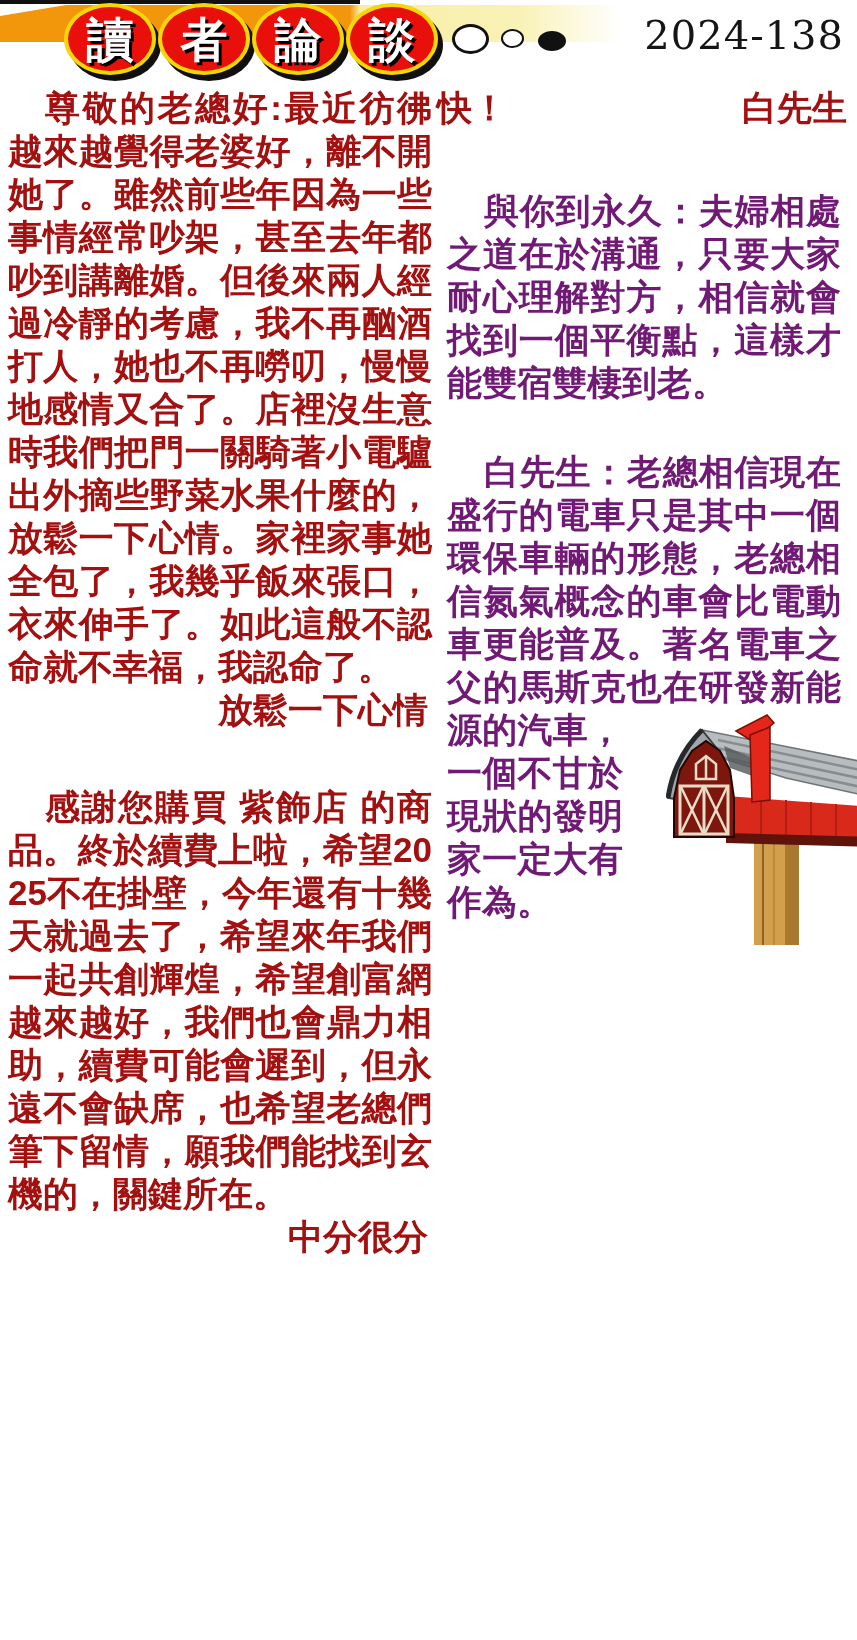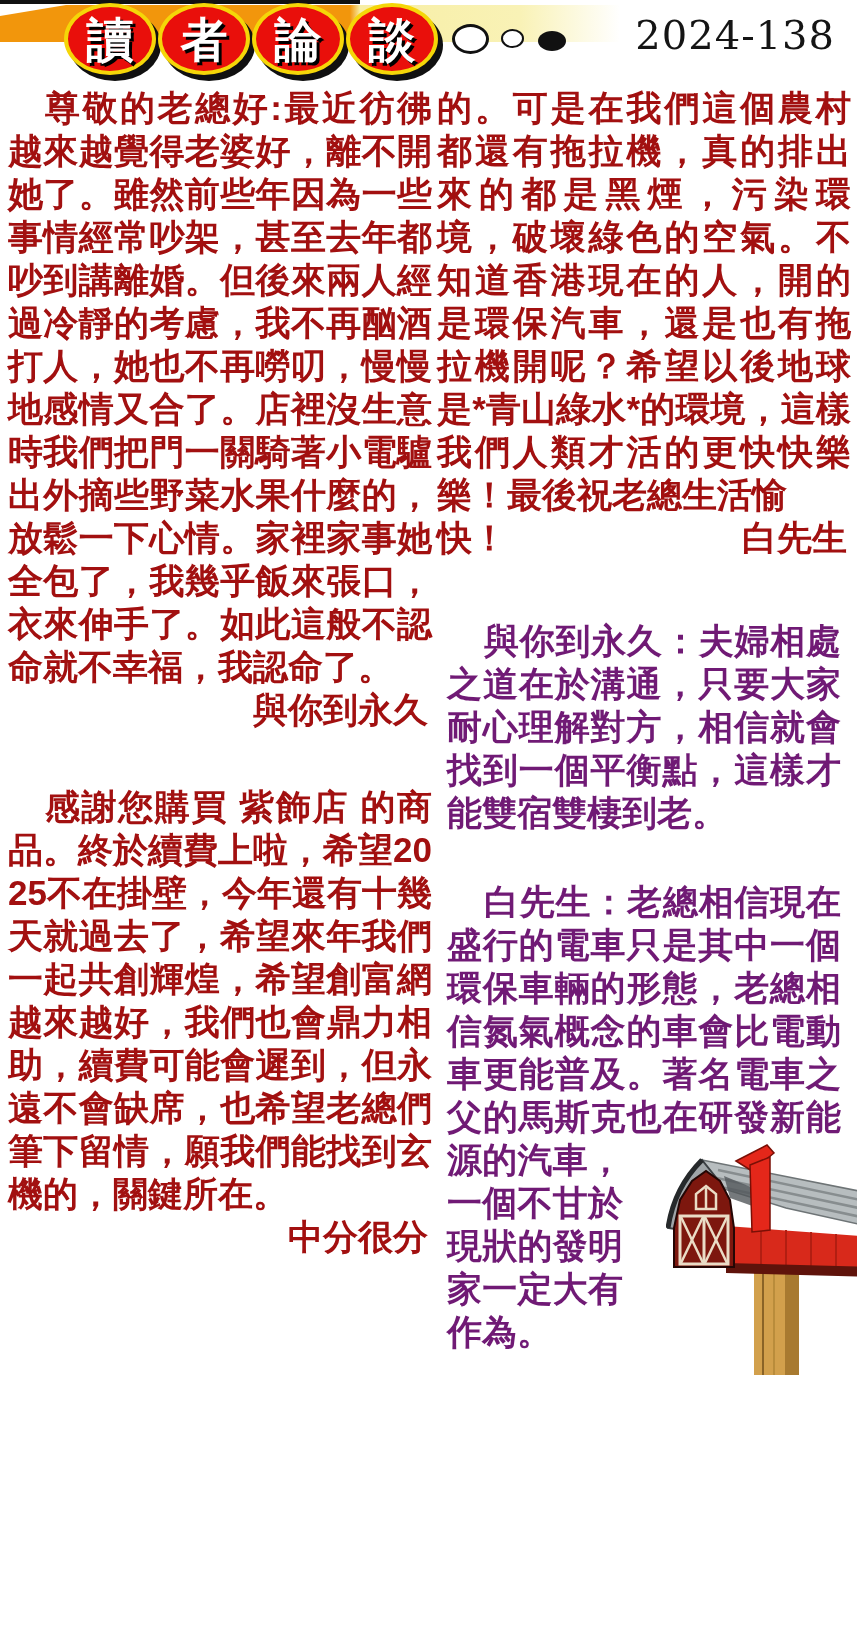--- a/index.html
+++ b/index.html
@@ -26,21 +26,21 @@
   }
   .badge-char{
     color:#ffffff;font-size:47px;font-weight:900;line-height:1;
     text-shadow:3px 3px 0 #000000;
   }
   .oval{position:absolute;border-radius:50%;box-sizing:border-box;}
   .oval-large{left:452px;top:24px;width:37px;height:30px;border:3px solid #111;background:#fff;}
   .oval-small{left:501px;top:29px;width:23px;height:19px;border:2px solid #111;background:#fff;}
   .oval-filled{left:538px;top:31px;width:28px;height:20px;background:#111;}
   .page-number{
-    position:absolute;right:22px;top:12px;
+    position:absolute;right:13px;top:12px;
     font-family:"DejaVu Serif", serif;font-size:40px;color:#151515;letter-spacing:1px;
   }
   
   .col{position:absolute;top:86px;font-size:35px;line-height:43px;
        text-align:justify;word-break:break-all;letter-spacing:0px;}
   .col-left{left:8px;width:424px;}
   .col-right{left:437px;width:414px;}
   .letter{color:#A21010;font-weight:600;margin:0;}
   .reply{color:#701a75;font-weight:700;margin:10px;}
   .indent{text-indent:37px;}
@@ -79,29 +79,28 @@
   </div>
 
   <span class="oval oval-large"></span>
   <span class="oval oval-small"></span>
   <span class="oval oval-filled"></span>
 
   <div class="page-number">2024-138</div>
 
   <div class="col col-left">
     <p class="letter indent">尊敬的老總好:最近彷彿越來越覺得老婆好，離不開她了。雖然前些年因為一些事情經常吵架，甚至去年都吵到講離婚。但後來兩人經過冷靜的考慮，我不再酗酒打人，她也不再嘮叨，慢慢地感情又合了。店裡沒生意時我們把門一關騎著小電驢出外摘些野菜水果什麼的，放鬆一下心情。家裡家事她全包了，我幾乎飯來張口，衣來伸手了。如此這般不認命就不幸福，我認命了。</p>
-    <p class="letter signature">與你到永久</p>
+    <p class="letter signature">放鬆一下心情</p>
 
     <p class="letter indent gap54">感謝您購買 紫飾店 的商品。終於續費上啦，希望2025不在掛壁，今年還有十幾天就過去了，希望來年我們一起共創輝煌，希望創富網越來越好，我們也會鼎力相助，續費可能會遲到，但永遠不會缺席，也希望老總們筆下留情，願我們能找到玄機的，關鍵所在。</p>
     <p class="letter signature">中分很分</p>
 
   </div>
 
   <div class="col col-right">
-    <p class="letter">的。可是在我們這個農村都還有拖拉機，真的排出來的都是黑煙，污染環境，破壞綠色的空氣。不知道香港現在的人，開的是環保汽車，還是也有拖拉機開呢？希望以後地球是*青山綠水*的環境，這樣我們人類才活的更快快樂樂！最後祝老總生活愉</p>
     <div class="letter sig-line">
       <span>快！</span>
       <span>白先生</span>
     </div>
 
     <p class="reply indent gap60">與你到永久：夫婦相處之道在於溝通，只要大家耐心理解對方，相信就會找到一個平衡點，這樣才能雙宿雙棲到老。</p>
 
 
     <p class="reply indent gap46">
       <span>白先生：老總相信現在盛行的電車只是其中一個環保車輛的形態，老總相信氮氣概念的車會比電動車更能普及。著名電車之父的馬斯克也在研發新能源的</span><span class="mb-wrap"><svg width="212" height="235" viewBox="0 0 212 235" xmlns="http://www.w3.org/2000/svg">

